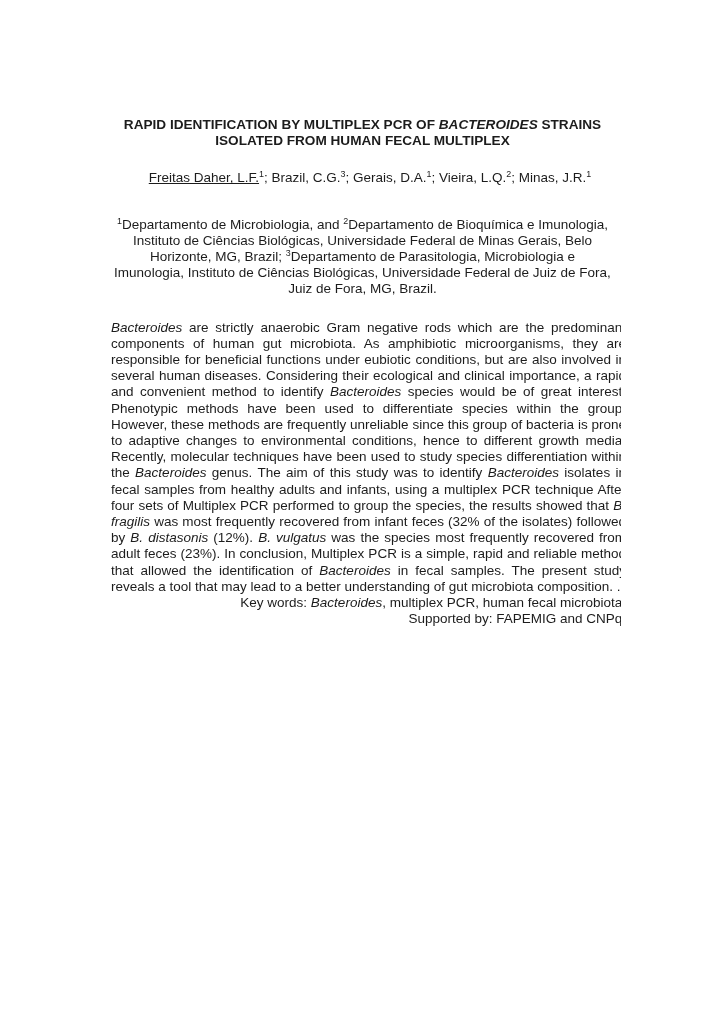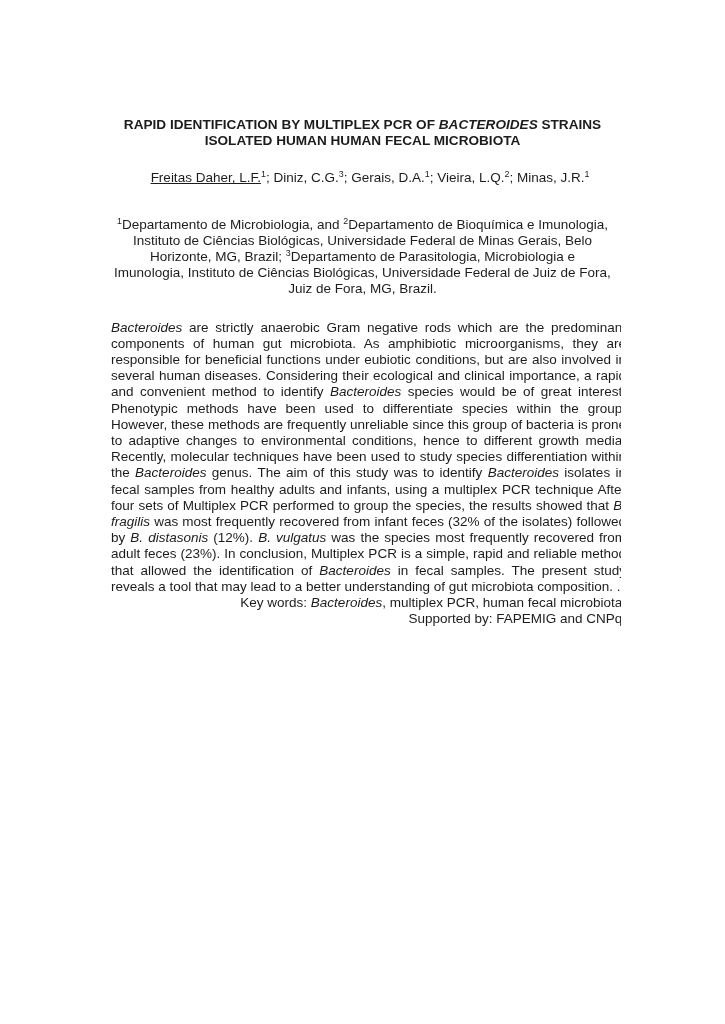--- a/index.html
+++ b/index.html
@@ -49,20 +49,20 @@
     font-size: 0.66em;
     line-height: 0;
     vertical-align: super;
   }
 </style>
 </head>
 <body>
 
 <div class="page">
   <div class="content">
-    <h1 class="title"><span>RAPID IDENTIFICATION BY MULTIPLEX PCR OF </span><span class="seg-i">BACTEROIDES</span><span> STRAINS</span><br><span>ISOLATED HUMAN HUMAN FECAL MICROBIOTA</span></h1>
-    <p class="authors"><span class="seg-u">Freitas Daher, L.F.</span><sup>1</sup><span>; Diniz, C.G.</span><sup>3</sup><span>; Gerais, D.A.</span><sup>1</sup><span>; Vieira, L.Q.</span><sup>2</sup><span>; Minas, J.R.</span><sup>1</sup></p>
+    <h1 class="title"><span>RAPID IDENTIFICATION BY MULTIPLEX PCR OF </span><span class="seg-i">BACTEROIDES</span><span> STRAINS</span><br><span>ISOLATED FROM HUMAN FECAL MULTIPLEX</span></h1>
+    <p class="authors"><span class="seg-u">Freitas Daher, L.F.</span><sup>1</sup><span>; Brazil, C.G.</span><sup>3</sup><span>; Gerais, D.A.</span><sup>1</sup><span>; Vieira, L.Q.</span><sup>2</sup><span>; Minas, J.R.</span><sup>1</sup></p>
     <p class="affiliations"><sup>1</sup><span>Departamento de Microbiologia, and </span><sup>2</sup><span>Departamento de Bioquímica e Imunologia,</span><br><span>Instituto de Ciências Biológicas, Universidade Federal de Minas Gerais, Belo</span><br><span>Horizonte, MG, Brazil; </span><sup>3</sup><span>Departamento de Parasitologia, Microbiologia e</span><br><span>Imunologia, Instituto de Ciências Biológicas, Universidade Federal de Juiz de Fora,</span><br><span>Juiz de Fora, MG, Brazil.</span></p>
     <p class="abstract"><span class="seg-i">Bacteroides</span><span> are strictly anaerobic Gram negative rods which are the predominant components of human gut microbiota. As amphibiotic microorganisms, they are responsible for beneficial functions under eubiotic conditions, but are also involved in several human diseases. Considering their ecological and clinical importance, a rapid and convenient method to identify </span><span class="seg-i">Bacteroides</span><span> species would be of great interest. Phenotypic methods have been used to differentiate species within the group. However, these methods are frequently unreliable since this group of bacteria is prone to adaptive changes to environmental conditions, hence to different growth media. Recently, molecular techniques have been used to study species differentiation within the </span><span class="seg-i">Bacteroides</span><span> genus. The aim of this study was to identify </span><span class="seg-i">Bacteroides</span><span> isolates in fecal samples from healthy adults and infants, using a multiplex PCR technique  After four sets of Multiplex PCR performed to group the species, the results showed that </span><span class="seg-i">B. fragilis</span><span> was most frequently recovered from infant feces (32% of the isolates) followed by </span><span class="seg-i">B. distasonis</span><span> (12%). </span><span class="seg-i">B. vulgatus</span><span> was the species most frequently recovered from adult feces (23%).  In conclusion, Multiplex PCR is a simple, rapid and reliable method that allowed the identification of </span><span class="seg-i">Bacteroides</span><span> in fecal samples.  The present study reveals a tool that may lead to a better understanding of gut microbiota composition. .</span></p>
     <p class="keywords"><span>Key words: </span><span class="seg-i">Bacteroides</span><span>, multiplex PCR, human fecal microbiota.</span></p>
     <p class="supported"><span>Supported by: FAPEMIG and CNPq.</span></p>
   </div>
 </div>
 
 </body></html>

